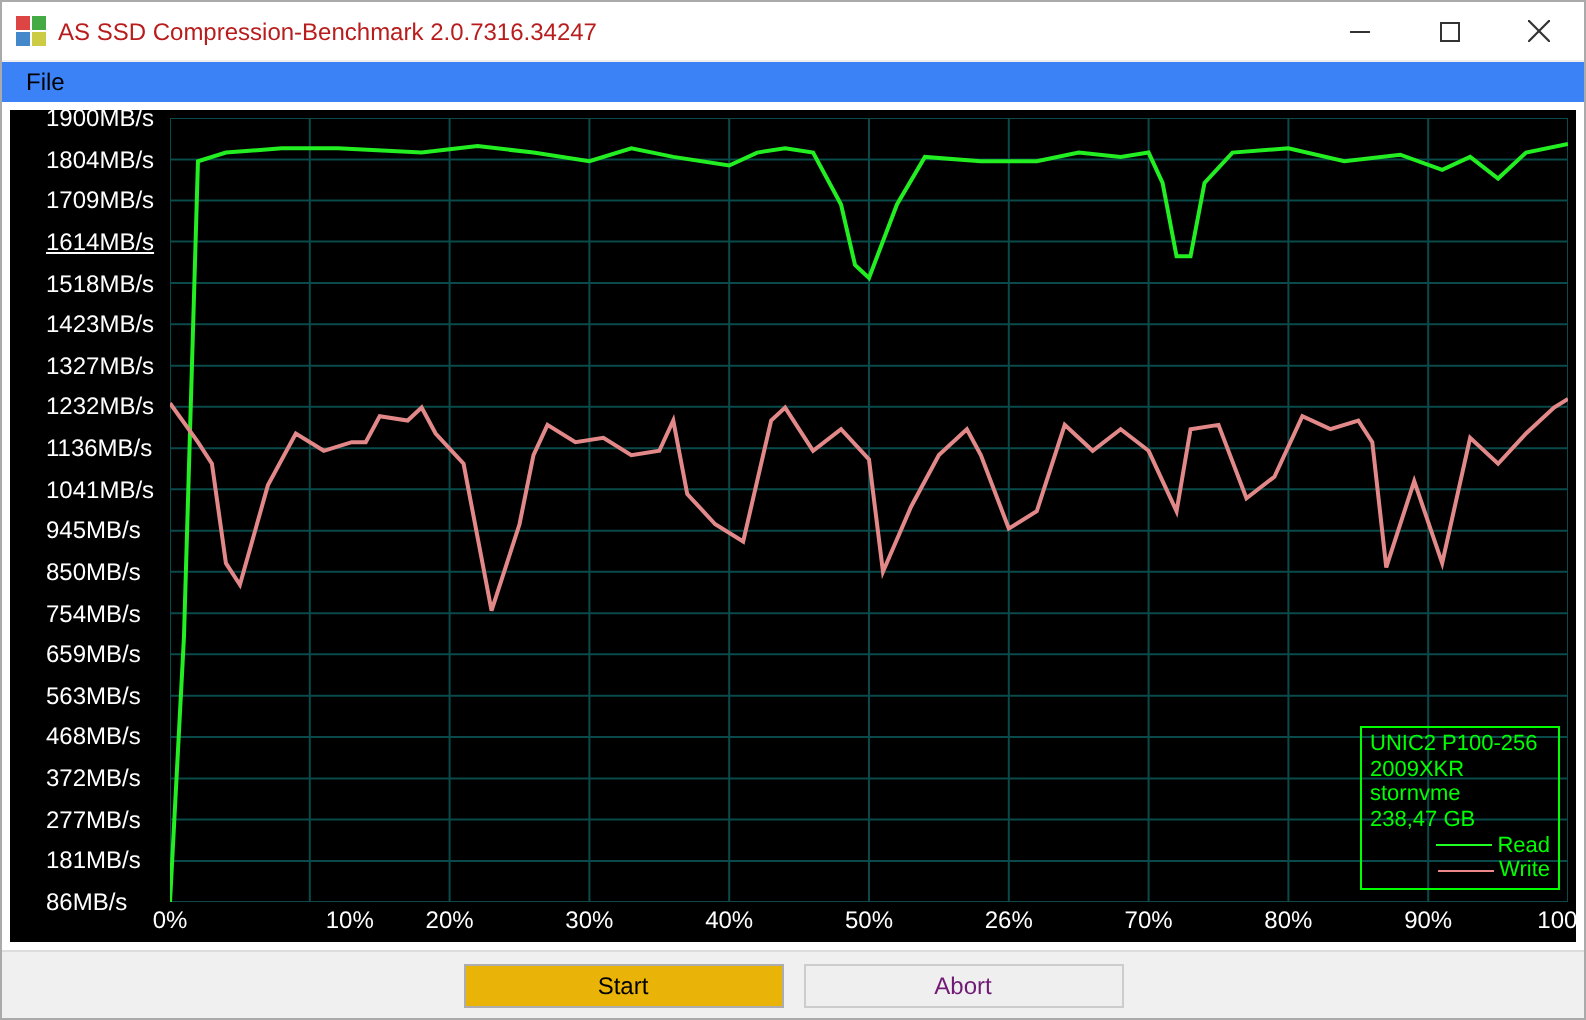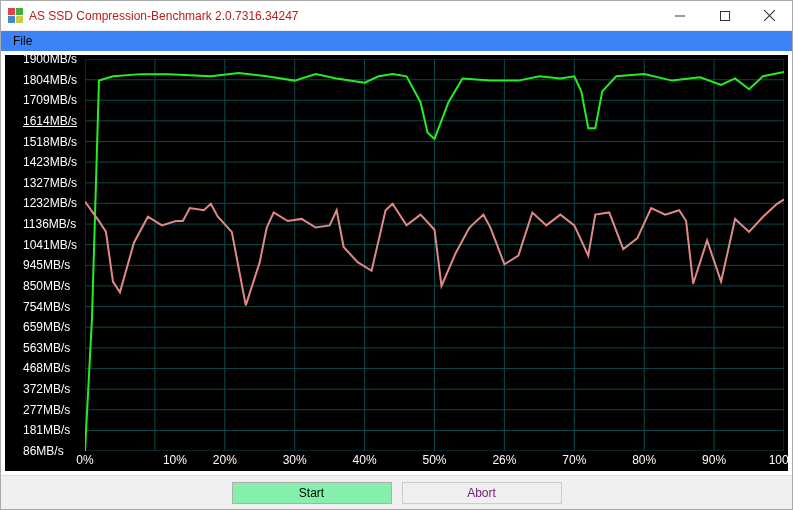--- a/index.html
+++ b/index.html
@@ -108,21 +108,21 @@
     background:#f0f0f0;
     display:flex;
     justify-content:center;
     align-items:center;
     gap:10px;
     border-top:1px solid #ddd;
   }
   .button-bar button {
     width:160px; height:22px;
     font-size:12px;
-    background:#86efac;
+    background:#eab308;
     border:1px solid #adadad;
   }
   .button-bar button:disabled{
     color:#701a75;
     background:#efefef;
     border:1px solid #ccc;
   }
 </style>
 </head>
 <body>
@@ -229,18 +229,26 @@
       <div class="x-label" style="left: 20%;">20%</div>
       <div class="x-label" style="left: 30%;">30%</div>
       <div class="x-label" style="left: 40%;">40%</div>
       <div class="x-label" style="left: 50%;">50%</div>
       <div class="x-label" style="left: 60%;">26%</div>
       <div class="x-label" style="left: 70%;">70%</div>
       <div class="x-label" style="left: 80%;">80%</div>
       <div class="x-label" style="left: 90%;">90%</div>
       <div class="x-label" style="left: 100%;">100%</div>
     </div>
+  <div class="legend">
+    <div>UNIC2 P100-256</div>
+    <div>2009XKR</div>
+    <div>stornvme</div>
+    <div>238,47 GB</div>
+    <div class="rw read-line">Read</div>
+    <div class="rw write-line">Write</div>
+  </div>
 </div>
 
 <div class="button-bar">
   <button>Start</button>
   <button disabled="">Abort</button>
 </div>
 
 </body></html>

